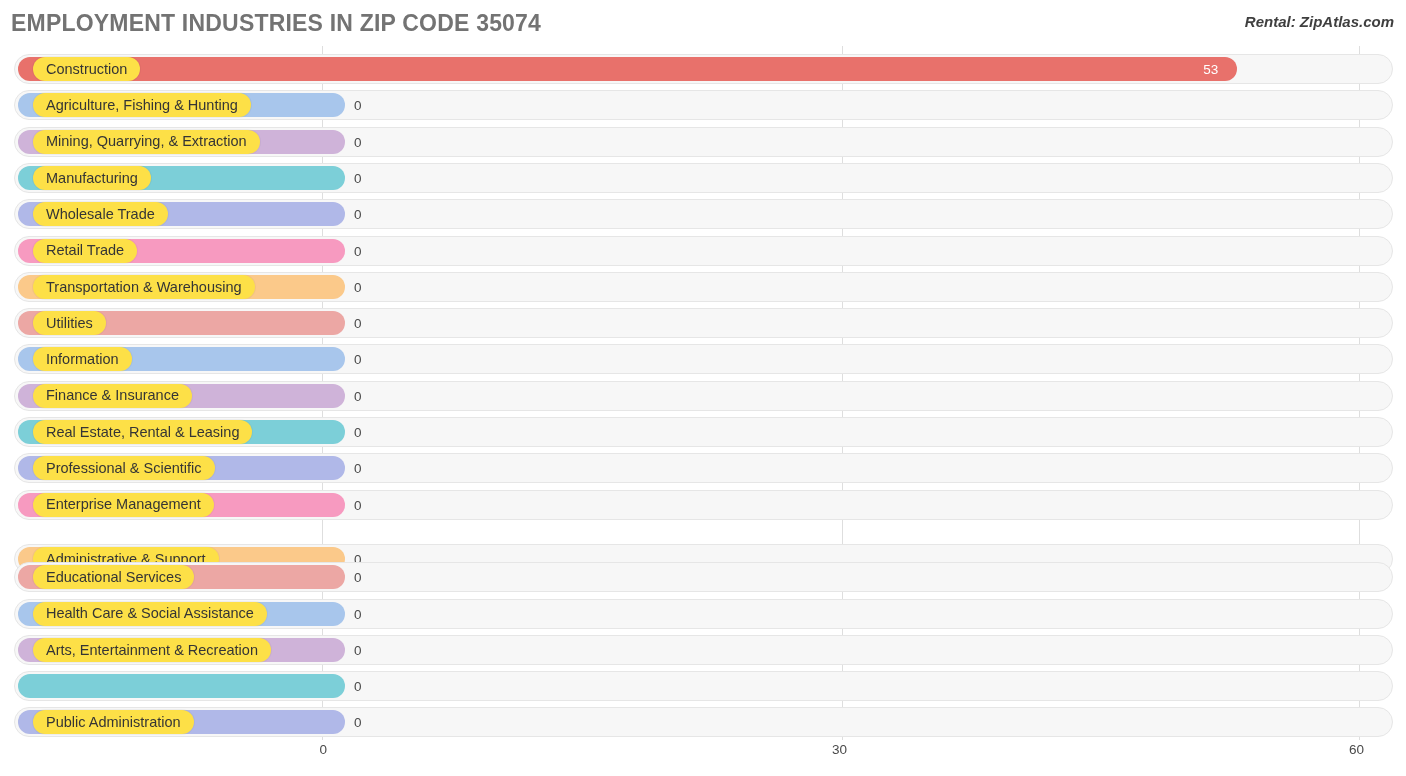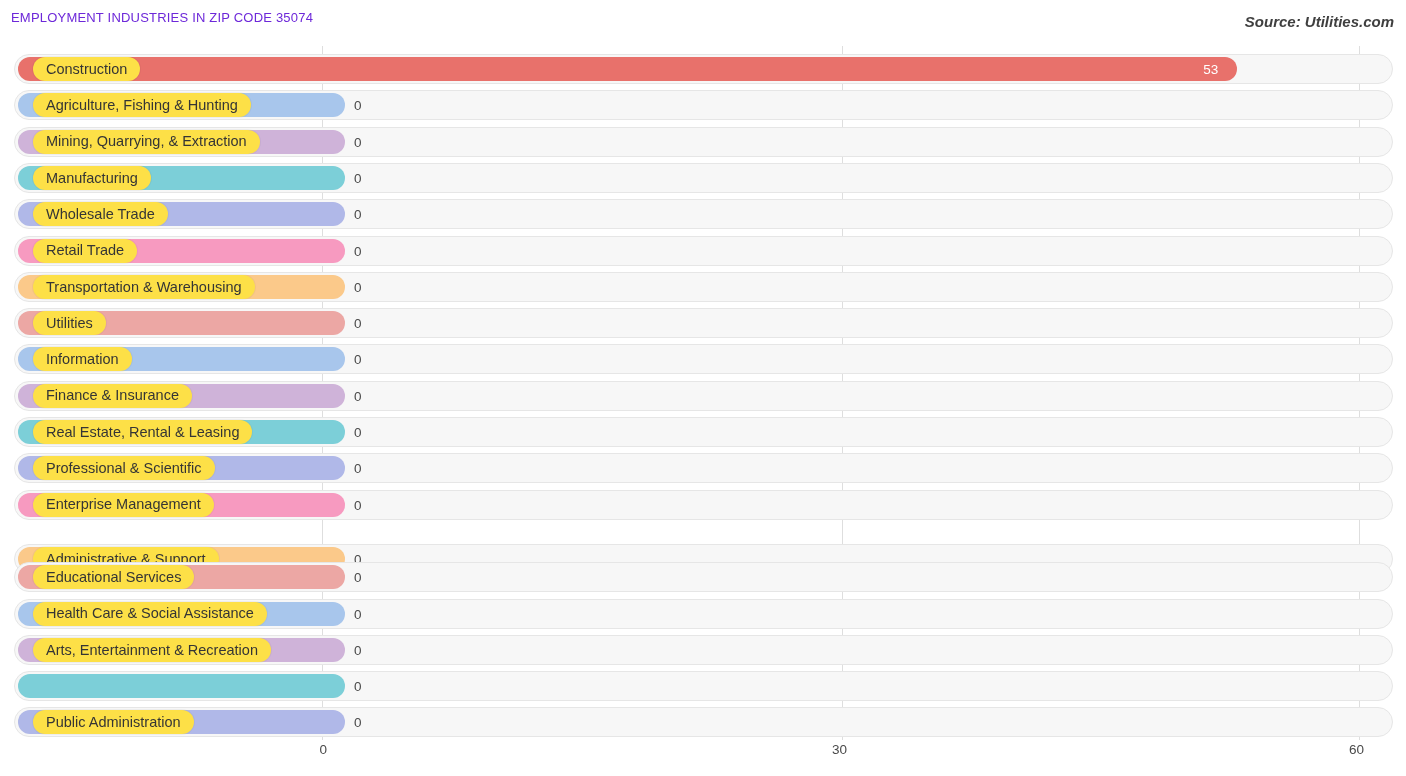--- a/index.html
+++ b/index.html
@@ -19,24 +19,24 @@
   #header {
     position: absolute;
     left: 0; top: 0;
     width: 1406px;
     height: 46px;
   }
   #chart-title {
     position: absolute;
     left: 11px;
     top: 10px;
-    font-size: 13px;
+    font-size: 23px;
     letter-spacing: 0.2px;
-    color: #6d28d9;
-    font-weight: 400;
+    color: #737373;
+    font-weight: 700;
     white-space: nowrap;
   }
   #source-note {
     position: absolute;
     right: 12px;
     top: 13px;
     font-size: 15px;
     font-style: italic;
     font-weight: bold;
     color: #3f3f3f;
@@ -145,21 +145,21 @@
     color: #4a4a4a;
     transform: translateX(-100%);
     white-space: nowrap;
   }
 </style>
 </head>
 <body>
 
 <div id="header">
   <div id="chart-title">EMPLOYMENT INDUSTRIES IN ZIP CODE 35074</div>
-  <div id="source-note">Source: Utilities.com</div>
+  <div id="source-note">Rental: ZipAtlas.com</div>
 </div>
 
 <div id="plot">
   <div id="gridlines">
       <div class="gridline" style="left: 322px;"></div>
       <div class="gridline" style="left: 842px;"></div>
       <div class="gridline" style="left: 1359px;"></div>
     </div>
   <div id="bars">
       <div class="bar-row" style="top: 8px;">

